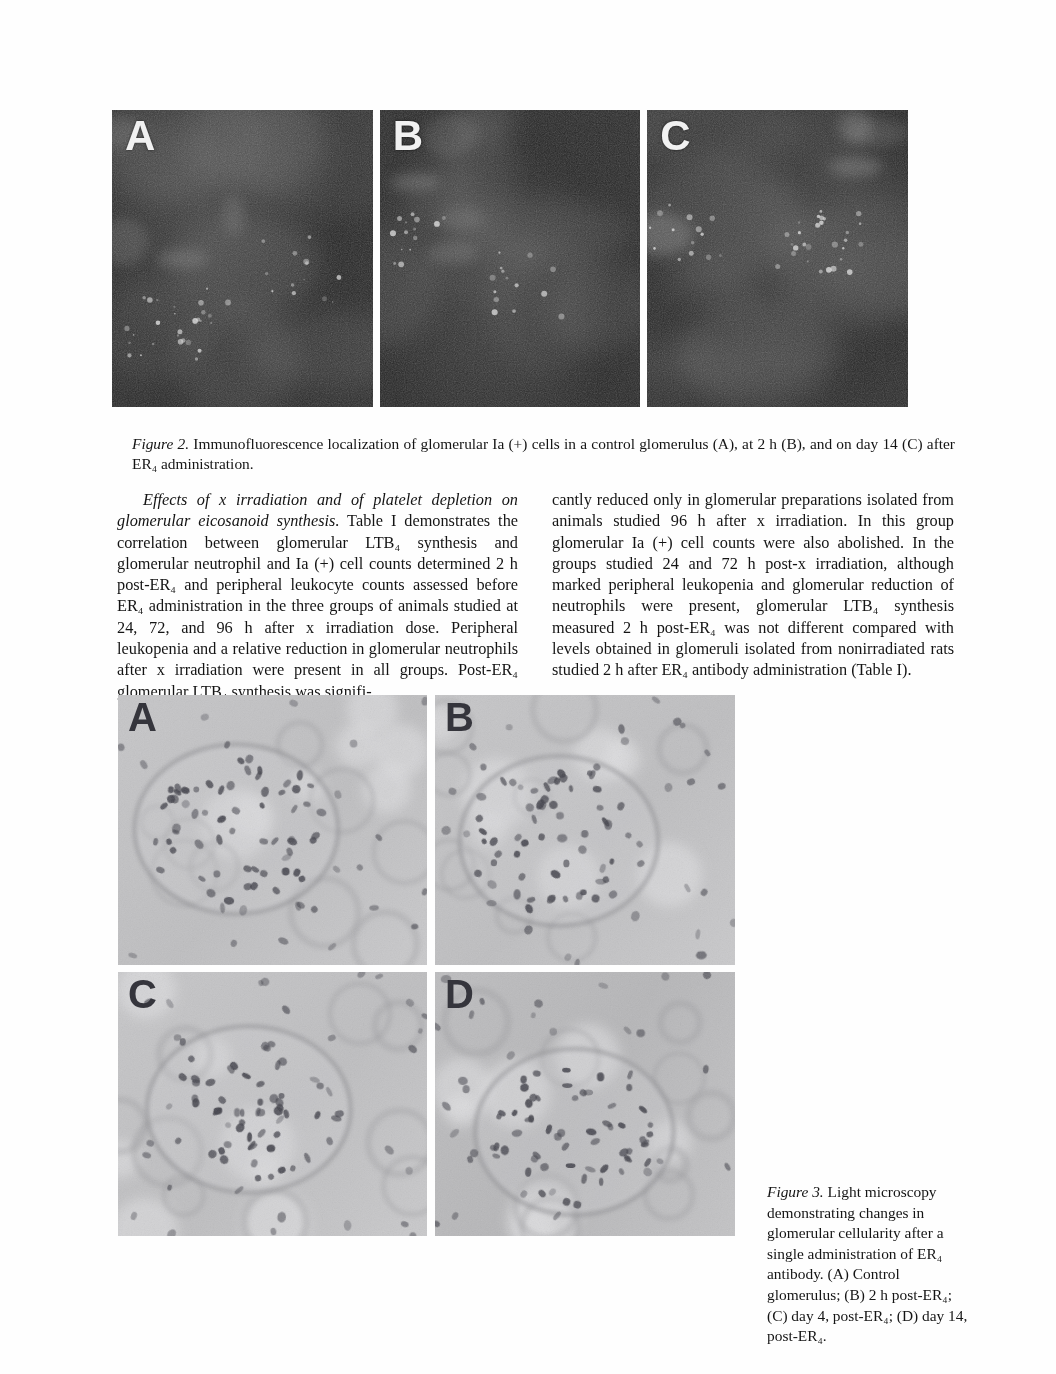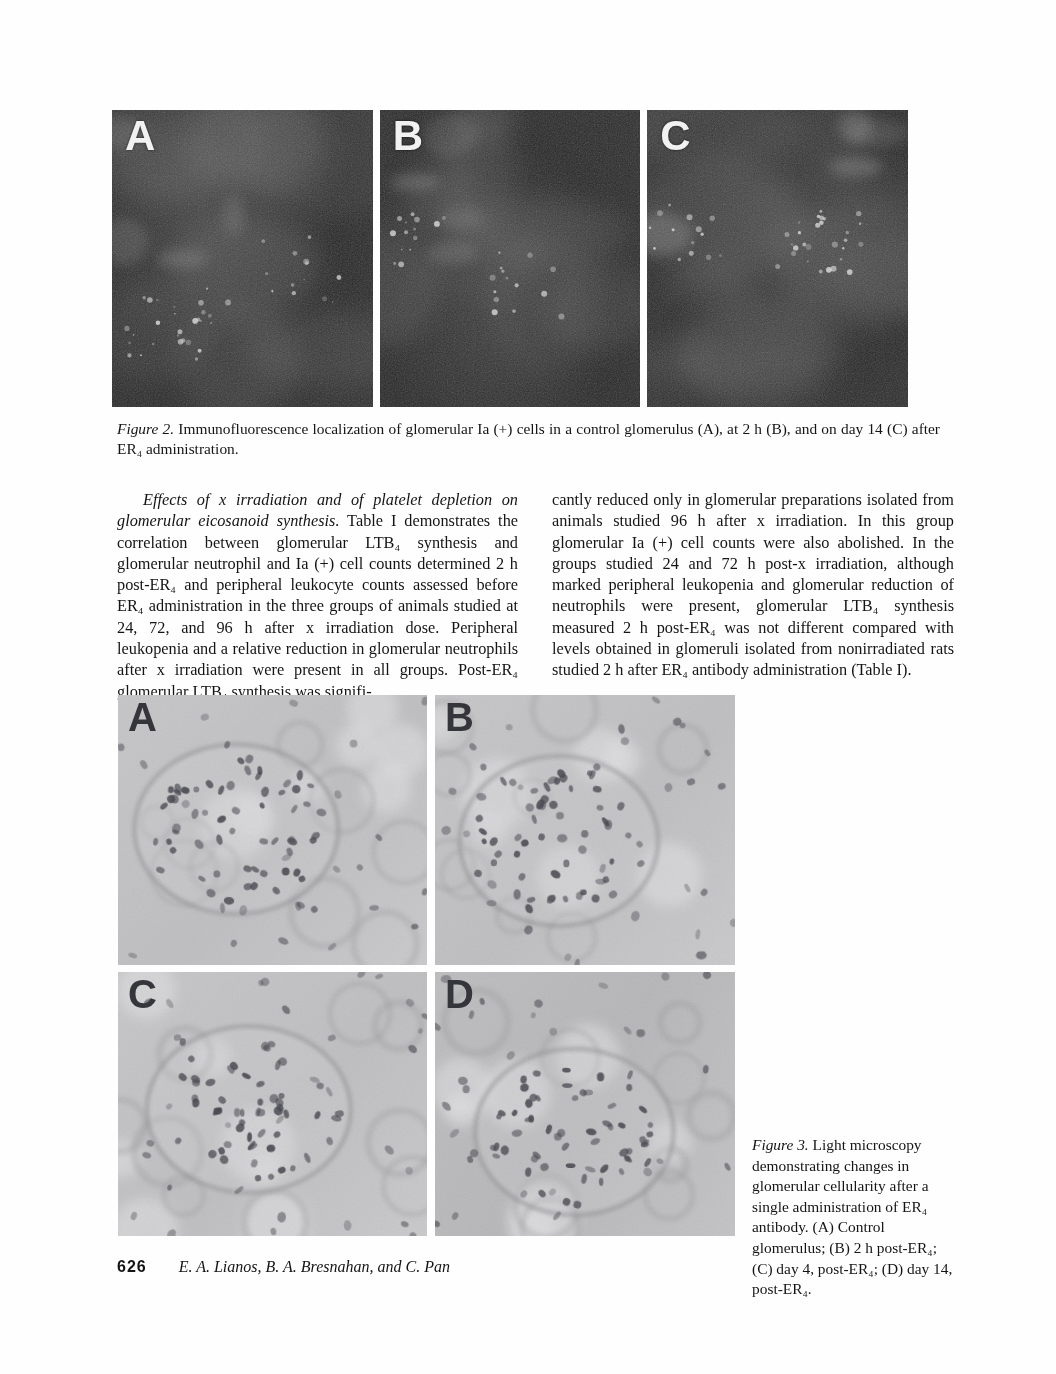--- a/index.html
+++ b/index.html
@@ -19,23 +19,23 @@
   }
   .fig2-row .fl-panel:nth-child(2){background:radial-gradient(ellipse at 45% 65%, #3a3a3a, #242424 60%, #2a2a2a);}
   .fig2-row .fl-panel:nth-child(3){background:radial-gradient(ellipse at 60% 40%, #3c3c3c, #252525 58%, #2e2e2e);}
   .fl-label{
     position:absolute; left:13px; top:2px; z-index:3;
     font-family:"Liberation Sans", sans-serif; font-weight:bold;
     font-size:42px; color:#f1f1f1; text-shadow:0 0 3px rgba(0,0,0,.65);
   }
   .tex{position:absolute; inset:0; width:100%; height:100%; display:block; z-index:1;}
   
-  .caption{position:absolute; margin:0; font-size:15.4px; line-height:19.5px; text-align:justify;}
+  .caption{position:absolute; margin:15px; font-size:15.4px; line-height:19.5px; text-align:justify;}
   .fig2-caption{left:117px; top:419px; width:823px;}
-  .fig3-caption{left:752px; top:1135px; width:205px; line-height:20.6px; text-align:left;}
+  .fig3-caption{left:752px; top:1167px; width:205px; line-height:20.6px; text-align:left;}
   .caption .cap-label{font-style:italic;}
   .body-col{position:absolute; top:489px; font-size:16.3px; line-height:21.3px; text-align:justify;}
   .body-col p{margin:0;}
   .col-left{left:117px; width:401px;}
   .col-right{left:552px; width:402px;}
   .col-left p{text-indent:26px;}
   .lead{font-style:italic;}
   
   .fig3-grid{
     position:absolute; left:118px; top:695px;
@@ -696,17 +696,14 @@
           <ellipse cx="122.0" cy="243.8" rx="5.2" ry="2.4" transform="rotate(130 122.0 243.8)" fill="#43434b" opacity="0.44" filter="url(#b05)"></ellipse>
           <ellipse cx="1.5" cy="54.7" rx="4.9" ry="3.0" transform="rotate(42 1.5 54.7)" fill="#43434b" opacity="0.52" filter="url(#b05)"></ellipse>
           <rect width="300" height="264" fill="#808080" filter="url(#noiseF)" opacity="0.14"></rect>
         </svg>
       <span class="lm-label">D</span>
     </div>
   </div>
 
   <p class="caption fig3-caption"><span class="cap-label">Figure 3.</span><span> Light microscopy demonstrating changes in glomerular cellularity after a single administration of ER₄ antibody. (A) Control glomerulus; (B) 2 h post-ER₄; (C) day 4, post-ER₄; (D) day 14, post-ER₄.</span></p>
 
-  <div class="footer">
-    <span class="folio">626</span><span class="authors">E. A. Lianos, B. A. Bresnahan, and C. Pan</span>
-  </div>
 
 </div>
 
 </body></html>

